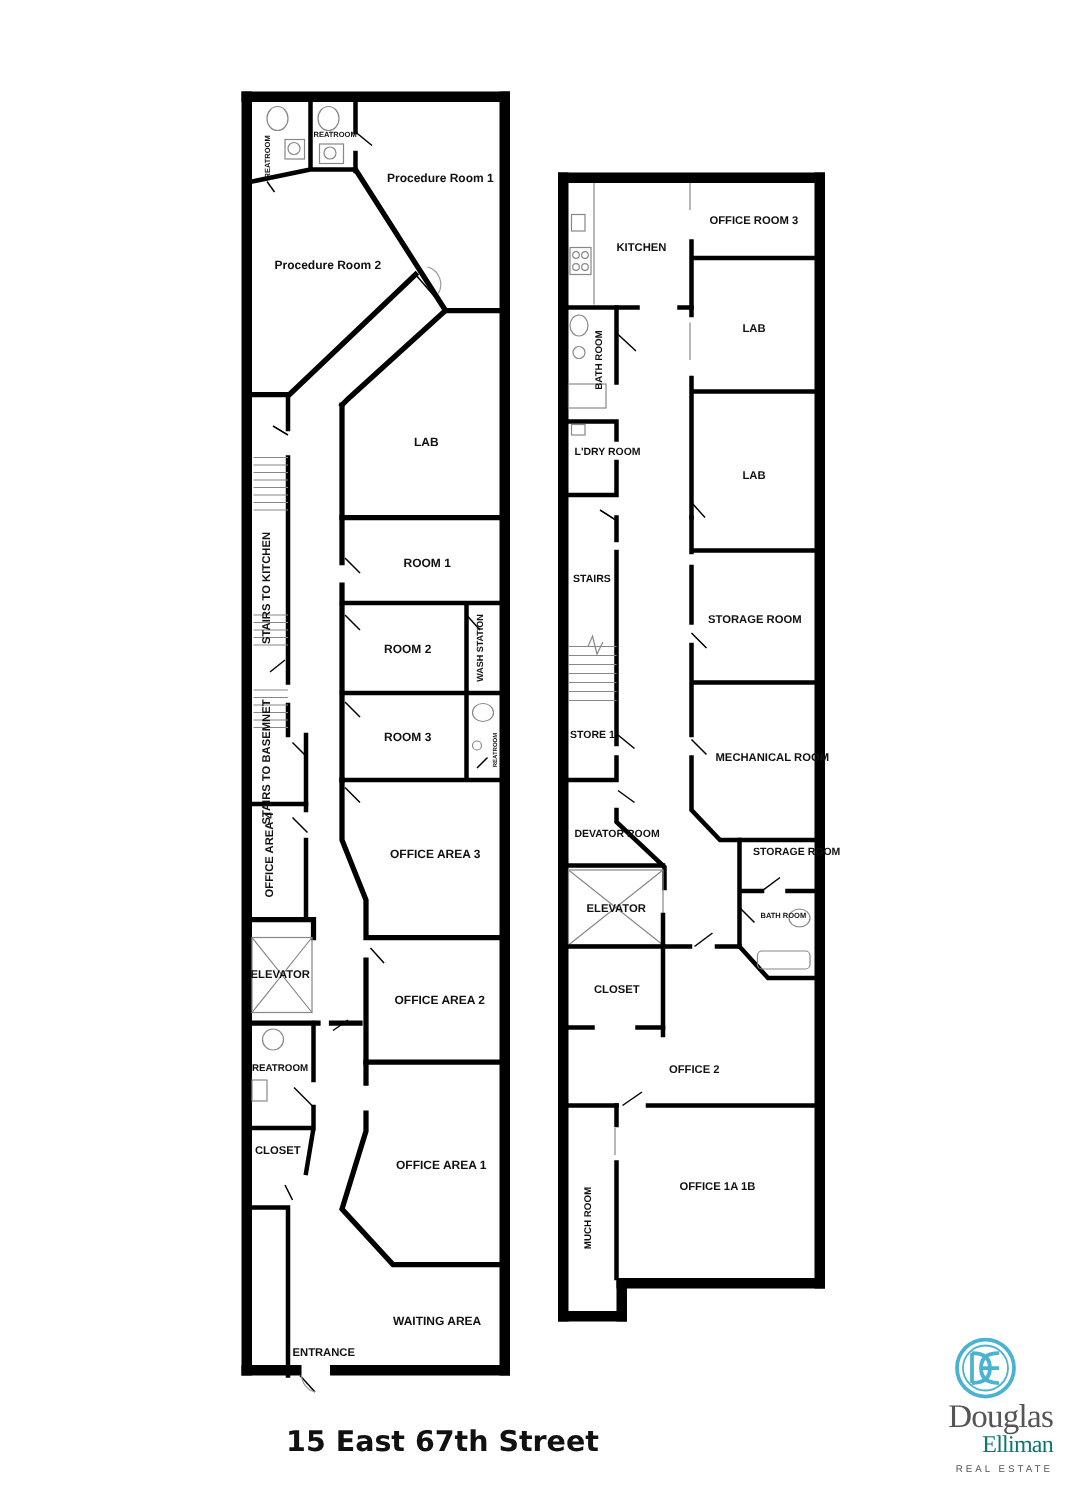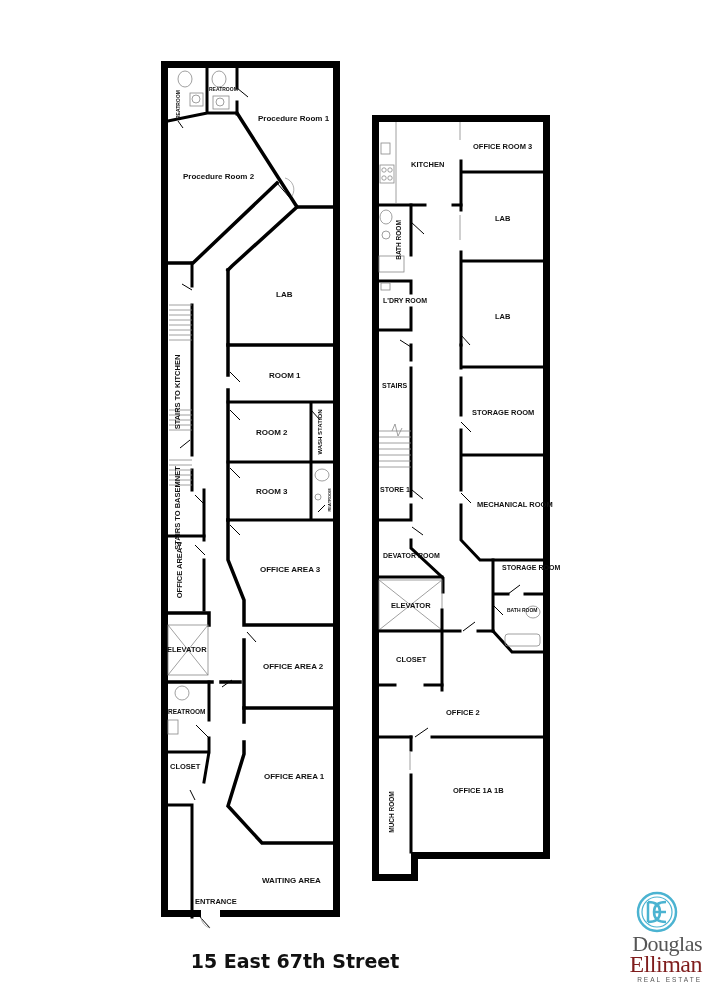--- a/index.html
+++ b/index.html
@@ -9,21 +9,21 @@
   .wall { fill:#000; }
   .w { stroke:#000; fill:none; stroke-linecap:square; }
   .thin { stroke:#888; stroke-width:0.8; fill:none; }
   .door { stroke:#000; stroke-width:1; fill:none; }
   .arc { stroke:#999; stroke-width:0.8; fill:none; }
   .lbl { font-family:"Liberation Sans", sans-serif; font-weight:700; fill:#111; }
   .title { position:absolute; left:0; width:590px; top:950px; text-align:center;
            font-family:"DejaVu Sans", sans-serif; font-weight:700; font-size:19px; color:#111; }
   .logo { position:absolute; left:612px; top:892px; width:90px; text-align:right; }
   .logo .d { font-family:"Liberation Serif", serif; font-size:22px; color:#555; line-height:20px; letter-spacing:-0.5px; }
-  .logo .e { font-family:"Liberation Serif", serif; font-size:24px; color:#7f1d1d; line-height:20px; letter-spacing:-0.5px; }
+  .logo .e { font-family:"Liberation Serif", serif; font-size:16px; color:#0f766e; line-height:20px; letter-spacing:-0.5px; }
   .logo .r { font-family:"Liberation Sans", sans-serif; font-size:6.5px; color:#555; letter-spacing:2px; margin-top:2px; }
 </style>
 </head>
 <body>
 
 <svg class="plan" width="714" height="1000" viewBox="0 0 714 1000" xmlns="http://www.w3.org/2000/svg">
 
   <g>
 
     <rect class="wall" x="161" y="61" width="179" height="7"></rect>

